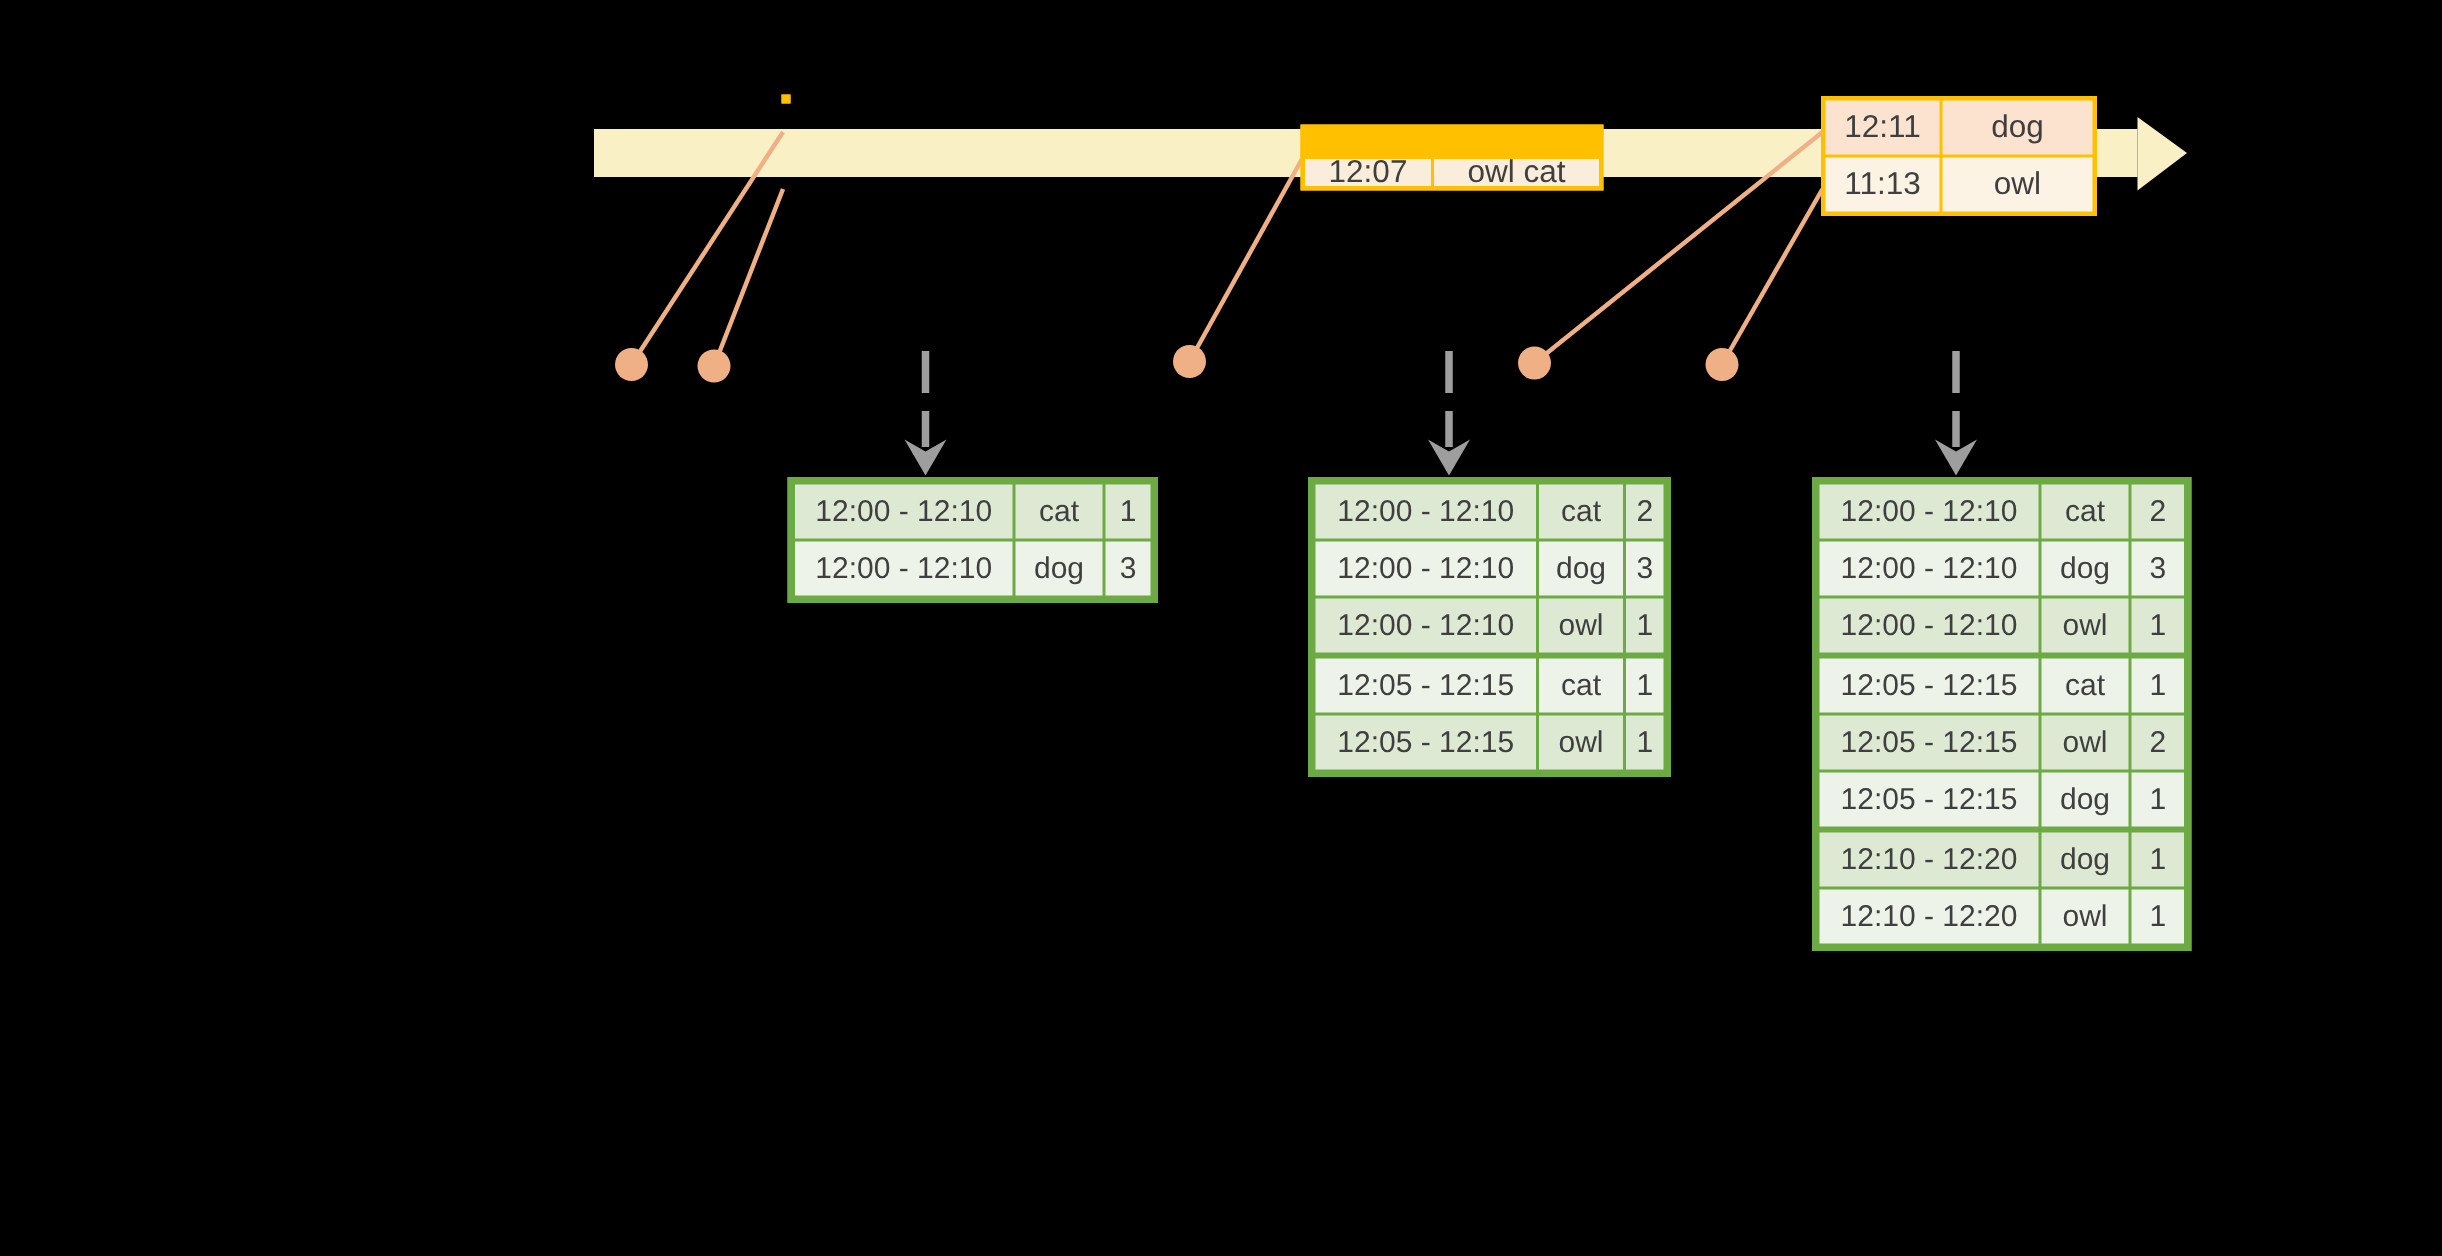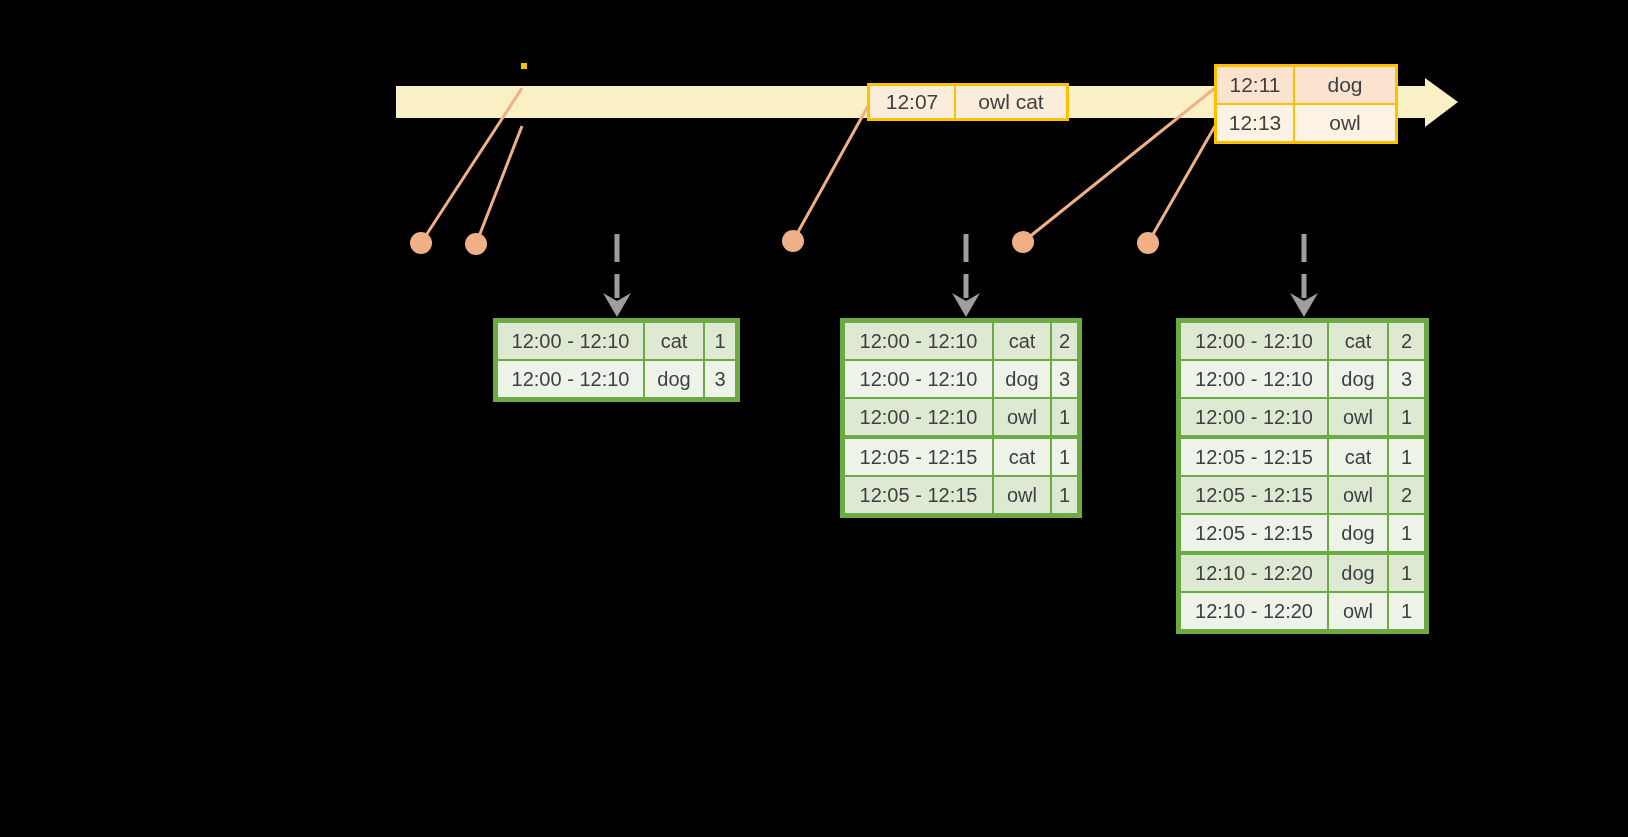--- a/index.html
+++ b/index.html
@@ -16,29 +16,29 @@
   }
   .layer{position:absolute;left:0;top:0;pointer-events:none;}
 
   
   .etable{
     position:absolute;border:3px solid var(--gold);background:var(--gold);
     display:flex;flex-direction:column;gap:2px;font-size:21px;
   }
   .etable .erow{display:flex;gap:2px;}
   .etable .cell{display:flex;align-items:center;justify-content:center;height:36px;}
-  .e2 .cell{height:32px;}
+  .e2 .cell{height:18px;margin-top:20px;}
   .e1 .c-time{width:84px}.e1 .c-words{width:112px}
   .e2 .c-time{width:84px}.e2 .c-words{width:110px}
   .e3 .c-time{width:76px}.e3 .c-words{width:100px}
 
   
   .rtable{
     position:absolute;border:5px solid var(--green);background:var(--green);
-    display:flex;flex-direction:column;gap:2px;font-size:20px;
+    display:flex;flex-direction:column;gap:2px;font-size:20px;margin-left:32px;
   }
   .rtable .rrow{display:flex;gap:2px;}
   .rtable .rrow.gstart{margin-top:2px;}
   .rtable .cell{display:flex;align-items:center;justify-content:center;height:36px;}
   .r1 .c-window{width:145px}.r1 .c-word{width:58px}.r1 .c-count{width:30px}
   .r2 .c-window{width:147px}.r2 .c-word{width:56px}.r2 .c-count{width:25px}
   .r3 .c-window{width:146px}.r3 .c-word{width:58px}.r3 .c-count{width:35px}
 
   .shade-peach{background:var(--peach)} .shade-cream{background:var(--cream)}
   .shade-blend{background:var(--blend)}
@@ -88,21 +88,21 @@
         <div class="cell c-time shade-blend">12:07</div>
         <div class="cell c-words shade-blend">owl cat</div>
       </div>
     </div>
   <div class="etable e3" style="left:1214px;top:64px">
       <div class="erow">
         <div class="cell c-time shade-peach">12:11</div>
         <div class="cell c-words shade-peach">dog</div>
       </div>
       <div class="erow">
-        <div class="cell c-time shade-cream">12:13</div>
+        <div class="cell c-time shade-cream">11:13</div>
         <div class="cell c-words shade-cream">owl</div>
       </div>
     </div>
 
   <div class="rtable r1" style="left:493px;top:318px">
       <div class="rrow">
         <div class="cell c-window shade-dark">12:00 - 12:10</div>
         <div class="cell c-word shade-dark">cat</div>
         <div class="cell c-count shade-dark">1</div>
       </div>

